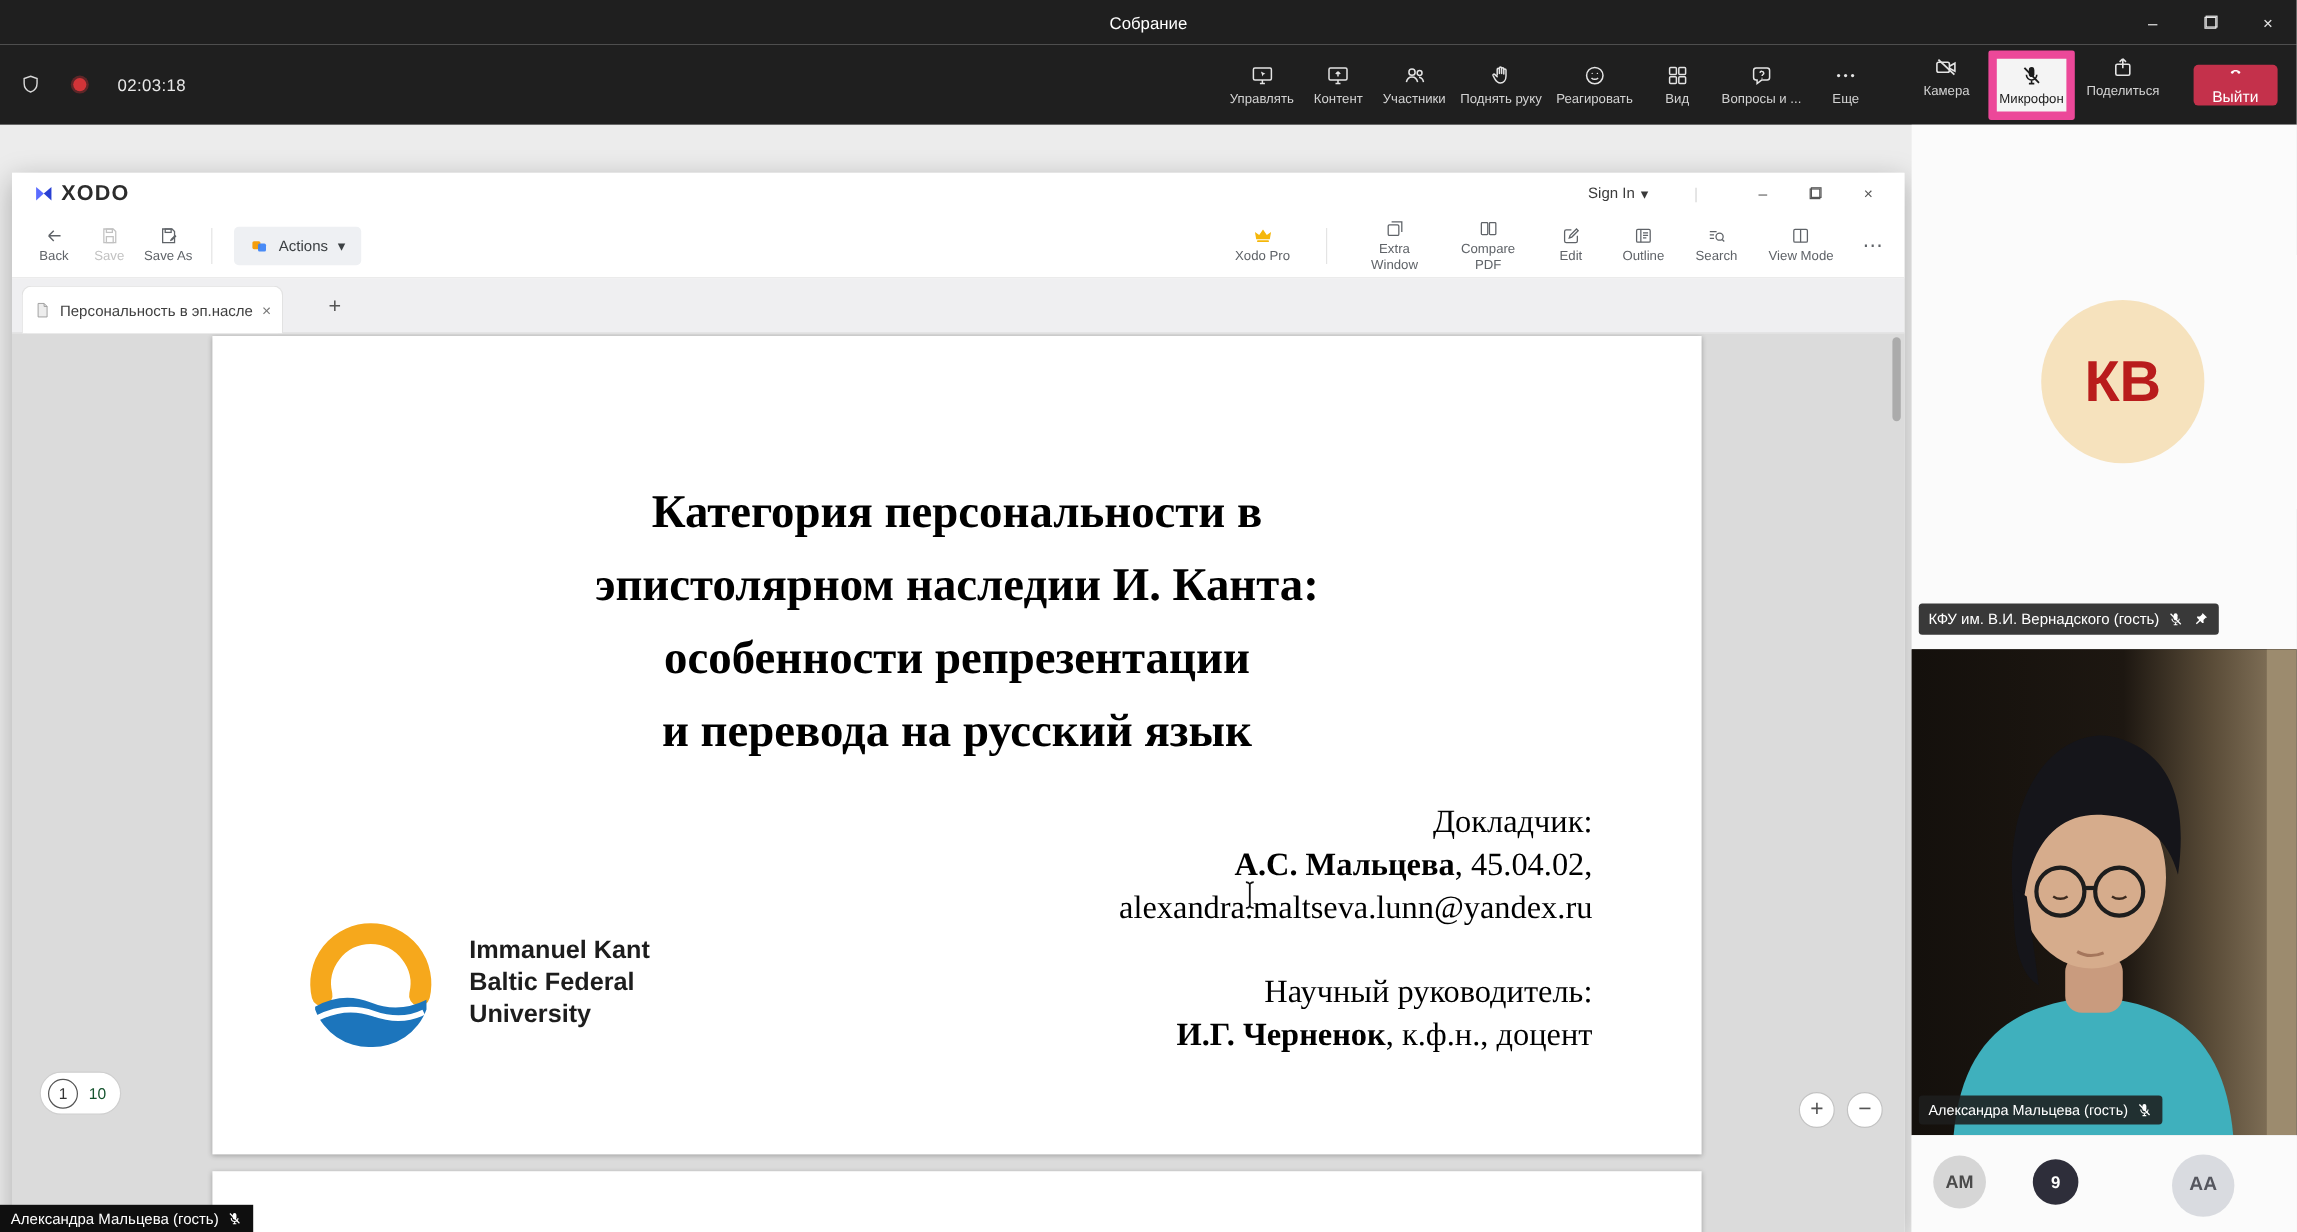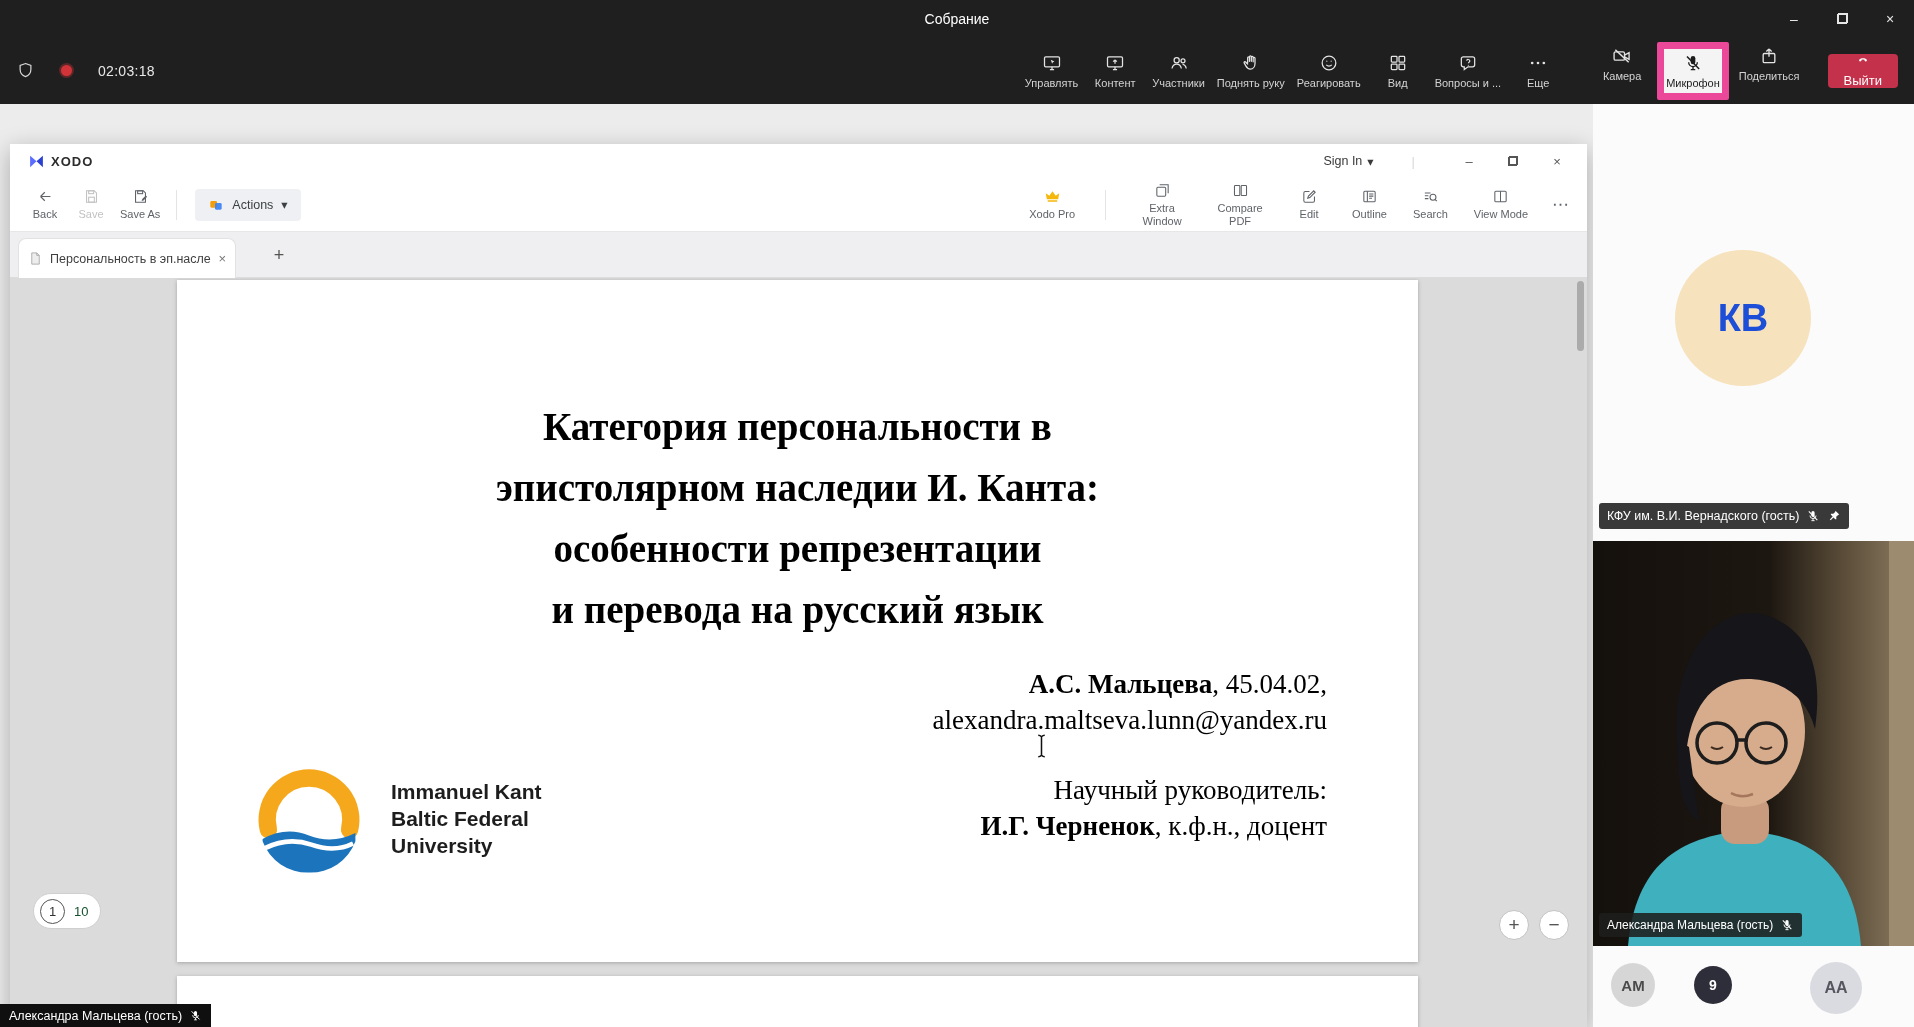--- a/index.html
+++ b/index.html
@@ -40,21 +40,21 @@
   
   .stage { position:absolute; left:0; top:104px; width:1914px; height:923px; background:#ececec; }
 
   
   .xodo { position:absolute; left:10px; top:40px; width:1577px; height:883px; background:#fff;
           box-shadow:0 6px 22px rgba(0,0,0,.28); }
   .x-titlebar { position:relative; height:34px; display:flex; align-items:center; padding:0 0 0 18px;
                 background:#fff; }
   .x-brand { display:flex; align-items:center; gap:6px; }
   .x-brand svg { width:17px; height:17px; }
-  .x-brand .bname { font-size:13px; font-weight:700; letter-spacing:1px; color:#2c2c2c; }
+  .x-brand .bname { font-size:18px; font-weight:700; letter-spacing:1px; color:#2c2c2c; }
   .x-signin { margin-left:auto; display:flex; align-items:center; gap:5px; font-size:12.5px; color:#3a3a3a; }
   .x-sep { color:#d8d8d8; margin:0 32px 0 38px; font-size:13px; }
   .x-winbtns { display:flex; margin-right:8px; }
   .x-wbtn { width:44px; height:34px; display:flex; align-items:center; justify-content:center; color:#555; font-size:13px; }
   .x-restore { position:relative; width:10px; height:10px; }
   .x-restore::before { content:""; position:absolute; left:0; bottom:0; width:7px; height:7px; border:1px solid #555; }
   .x-restore::after  { content:""; position:absolute; right:0; top:0; width:7px; height:7px; border:1px solid #555; }
 
   .x-toolbar { height:54px; display:flex; align-items:center; padding:0 14px 0 12px; background:#fff;
                border-bottom:1px solid #e7e7e7; }
@@ -109,23 +109,23 @@
           border:1px solid #c3c3c3; color:#555; font-size:19px; display:flex; align-items:center;
           justify-content:center; }
   .zoom-in  { left:1489px; top:632px; }
   .zoom-out { left:1529px; top:632px; }
 
   .v-scroll { position:absolute; right:3px; top:0; width:7px; height:100%; }
   .v-thumb { position:absolute; left:0; top:3px; width:7px; height:70px; background:#ababab; border-radius:4px; }
 
   
   .sidebar { position:absolute; left:1593px; top:0; width:321px; height:923px; background:#fbfbfb; }
-  .kv-avatar { position:absolute; left:82px; top:146px; width:136px; height:136px; border-radius:50%;
+  .kv-avatar { position:absolute; left:108px; top:146px; width:136px; height:136px; border-radius:50%;
                background:#f6e2bd; display:flex; align-items:center; justify-content:center;
-               font-size:38px; font-weight:600; color:#1d4ed8; }
+               font-size:48px; font-weight:600; color:#b91c1c; }
   .dark-badge { background:rgba(30,30,30,.88); border-radius:3px; color:#fff;
                 display:inline-flex; align-items:center; gap:7px; padding:0 8px; height:26px;
                 font-size:12.5px; white-space:nowrap; }
   .dark-badge svg { width:14px; height:14px; flex:0 0 auto; }
   .kfu-badge { position:absolute; left:6px; top:399px; }
 
   .video { position:absolute; left:0; top:437px; width:321px; height:405px; background:#17120d; overflow:hidden; }
   .video svg.person { width:100%; height:100%; display:block; }
   .vid-badge { position:absolute; left:6px; bottom:9px; height:24px; font-size:12px; }
 
@@ -408,20 +408,21 @@
 
       <div class="docarea">
         <div class="page page1">
           <div class="slide-title">
             <div>Категория персональности в</div>
             <div>эпистолярном наследии И. Канта:</div>
             <div>особенности репрезентации</div>
             <div>и перевода на русский язык</div>
           </div>
           <div class="speaker">
+            <div>Докладчик:</div>
             <div><span class="b">А.С. Мальцева</span><span>, 45.04.02,</span></div>
             <div>alexandra.maltseva.lunn@yandex.ru</div>
             <div class="sp-gap"></div>
             <div>Научный руководитель:</div>
             <div><span class="b">И.Г. Черненок</span><span>, к.ф.н., доцент</span></div>
           </div>
           <div class="kant-logo">
             <svg viewBox="0 0 100 100">
               <path d="M15,60 A36,36 0 1 1 85,60" stroke="#f6a81c" stroke-width="15" fill="none" stroke-linecap="round"></path>
               <path d="M10,68 Q30,57 50,65 Q70,73 90,63 L90,70 A41,41 0 0 1 50,97 A41,41 0 0 1 10,70 Z" fill="#1c75bc"></path>

